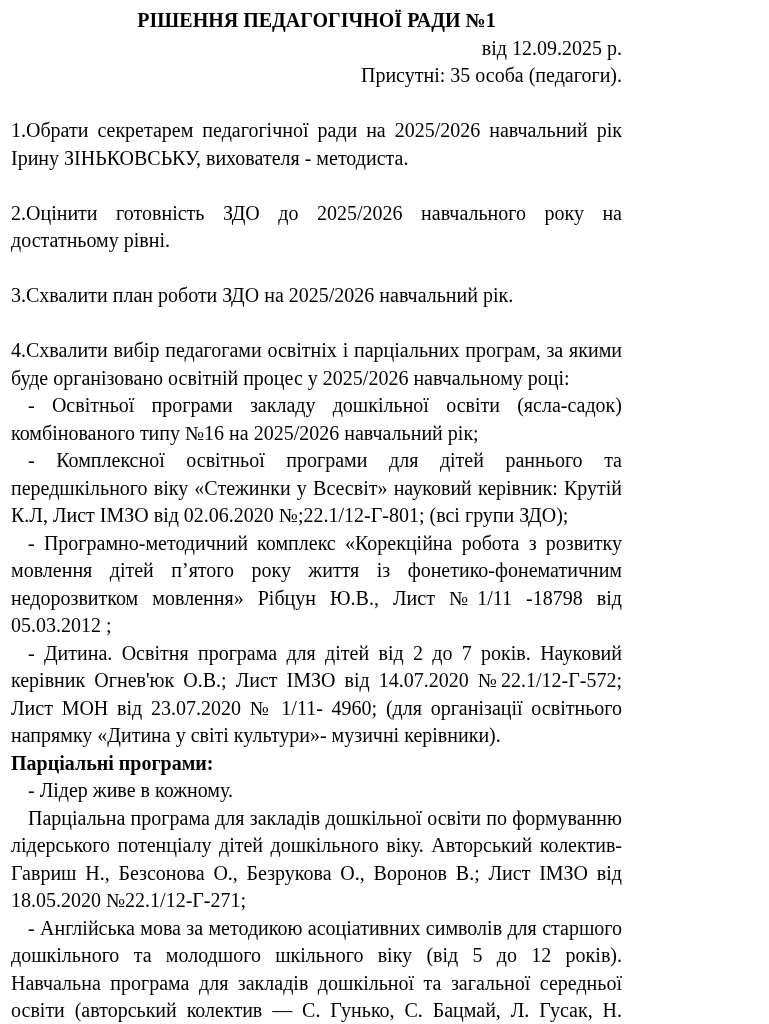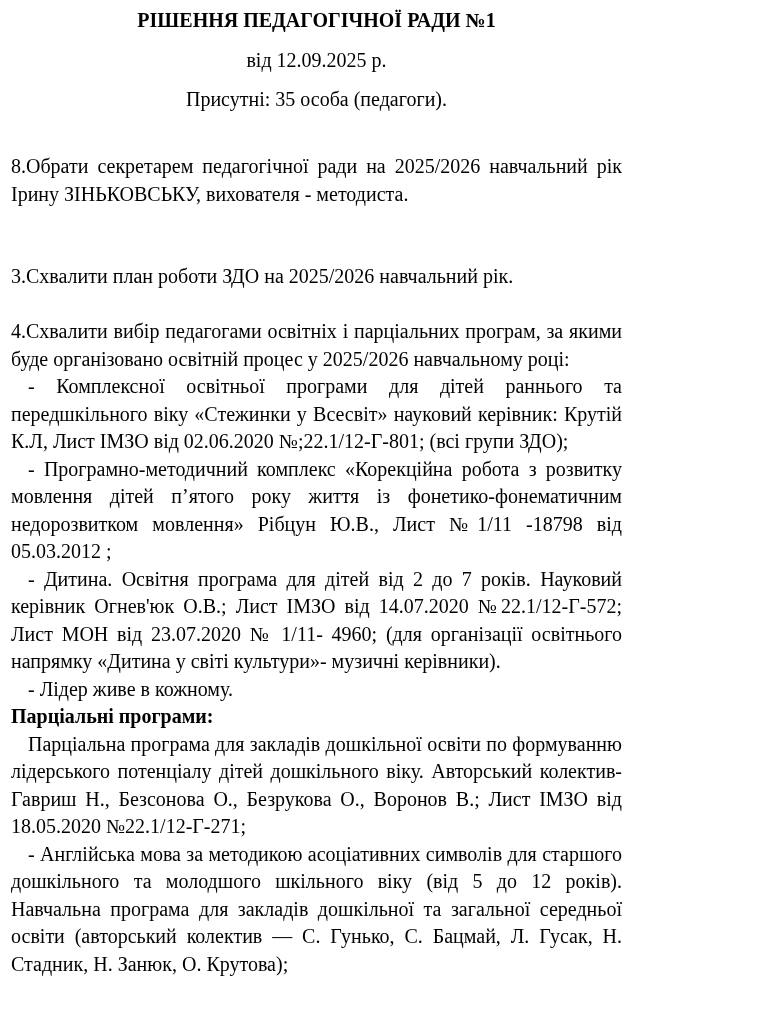--- a/index.html
+++ b/index.html
@@ -18,22 +18,22 @@
     font-size: 20px;
     line-height: 27.5px;
     color: #000000;
   }
   .title {
     font-weight: bold;
     text-align: center;
     margin: 0;
   }
   .ln {
-    margin: 12px;
-    text-align: center;
+    margin: 0;
+    text-align: right;
   }
   .para {
     margin: 0;
     text-align: justify;
   }
   .indent {
     text-indent: 17px;
   }
   .bold {
     font-weight: bold;
@@ -48,36 +48,38 @@
 
 <div class="page">
 
   <div class="title">РІШЕННЯ ПЕДАГОГІЧНОЇ РАДИ №1</div>
 
   <p class="ln">від 12.09.2025 р.</p>
   <p class="ln">Присутні: 35 особа (педагоги).</p>
 
   <div class="blank"></div>
 
-  <p class="para">8.Обрати секретарем педагогічної ради на 2025/2026 навчальний рік Ірину ЗІНЬКОВСЬКУ, вихователя - методиста.</p>
+  <p class="para">1.Обрати секретарем педагогічної ради на 2025/2026 навчальний рік Ірину ЗІНЬКОВСЬКУ, вихователя - методиста.</p>
 
   <div class="blank"></div>
 
+  <p class="para">2.Оцінити готовність ЗДО до 2025/2026 навчального року на достатньому рівні.</p>
 
   <div class="blank"></div>
 
   <p class="para">3.Схвалити план роботи ЗДО на 2025/2026 навчальний рік.</p>
 
   <div class="blank"></div>
 
   <p class="para">4.Схвалити вибір педагогами освітніх і парціальних програм, за якими буде організовано освітній процес у 2025/2026 навчальному році:</p>
 
+  <p class="para indent">- Освітньої програми закладу дошкільної освіти (ясла-садок) комбінованого типу №16 на 2025/2026 навчальний рік;</p>
   <p class="para indent">- Комплексної освітньої програми для дітей раннього та передшкільного віку «Стежинки у Всесвіт» науковий керівник: Крутій К.Л, Лист ІМЗО від 02.06.2020 №;22.1/12-Г-801; (всі групи ЗДО);</p>
   <p class="para indent">- Програмно-методичний комплекс  «Корекційна робота з розвитку мовлення дітей п’ятого року життя із фонетико-фонематичним недорозвитком мовлення» Рібцун Ю.В., Лист №1/11 -18798 від 05.03.2012 ;</p>
   <p class="para indent">- Дитина. Освітня програма для дітей від 2 до 7 років. Науковий керівник Огнев'юк О.В.; Лист ІМЗО від 14.07.2020 №22.1/12-Г-572; Лист МОН від 23.07.2020 № 1/11- 4960; (для організації освітнього напрямку «Дитина у світі культури»- музичні керівники).</p>
 
+  <p class="para bold">Парціальні програми:</p>
+
   <p class="para indent">- Лідер живе в кожному.</p>
-
-  <p class="para bold">Парціальні програми:</p>
   <p class="para indent">Парціальна програма для закладів дошкільної освіти по формуванню лідерського потенціалу дітей дошкільного віку. Авторський колектив- Гавриш Н., Безсонова О., Безрукова О., Воронов В.; Лист ІМЗО від 18.05.2020 №22.1/12-Г-271;</p>
   <p class="para indent">- Англійська мова за методикою асоціативних символів для старшого дошкільного та молодшого шкільного віку (від 5 до 12 років). Навчальна програма для закладів дошкільної та загальної середньої освіти (авторський колектив — С. Гунько, С. Бацмай, Л. Гусак, Н. Стадник, Н. Занюк, О. Крутова);</p>
 
 </div>
 
 </body></html>

